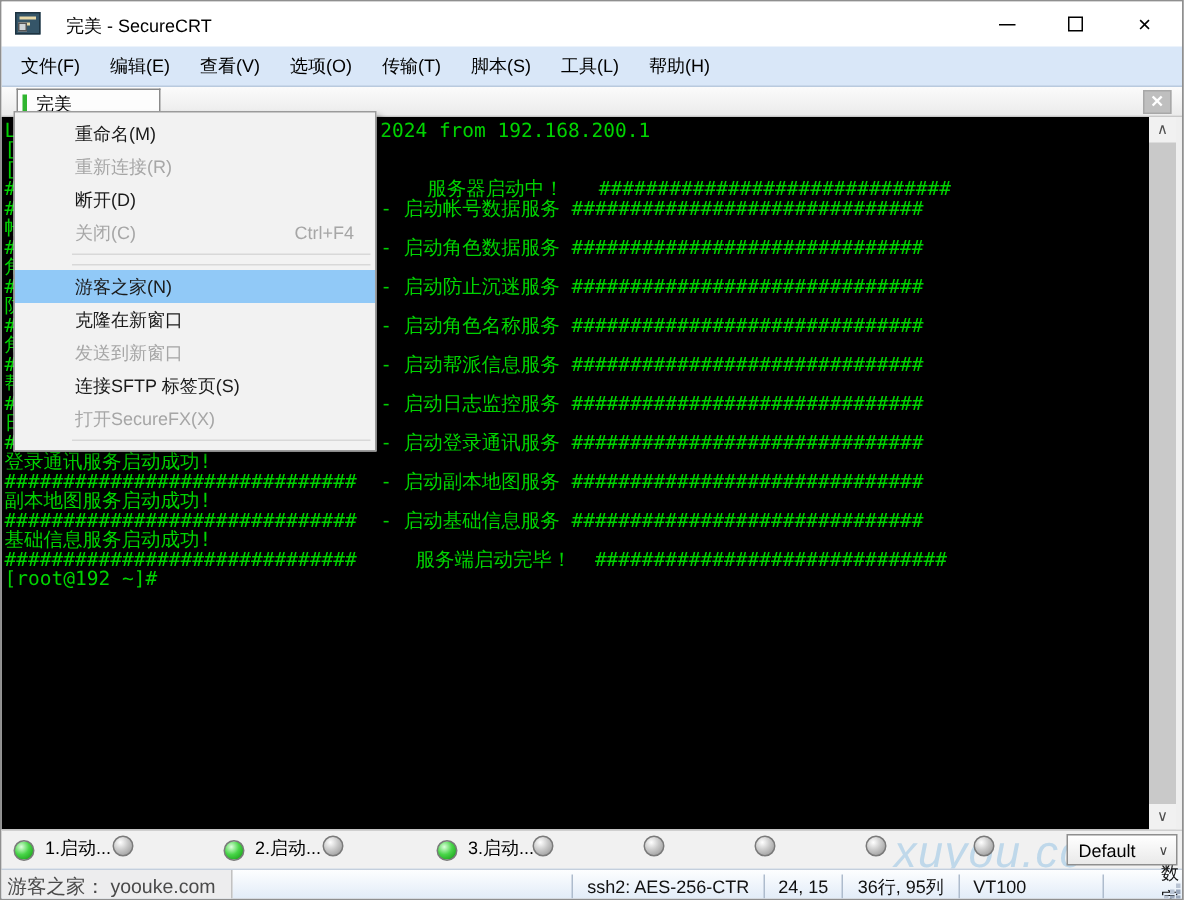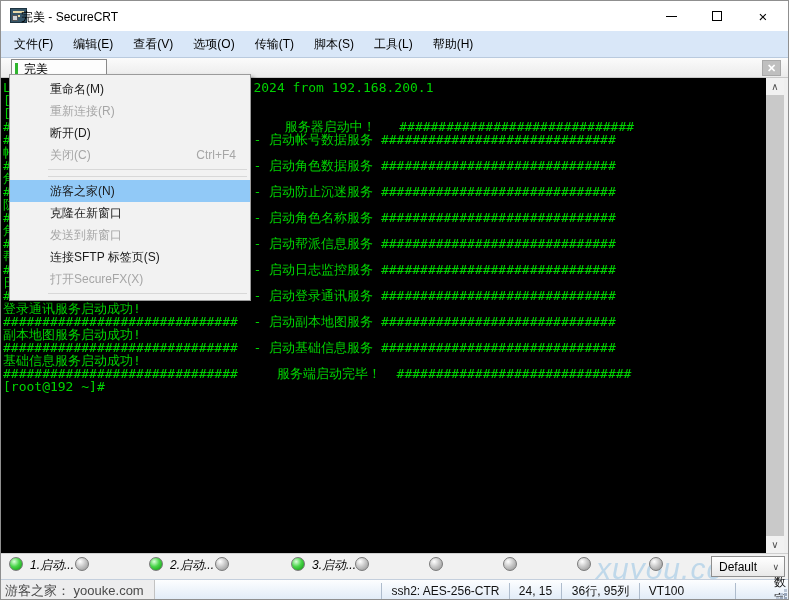--- a/index.html
+++ b/index.html
@@ -5,21 +5,21 @@
   * { margin:0; padding:0; box-sizing:border-box; }
   html,body { width:789px; height:600px; background:#d0d0d0; font-family:"Liberation Sans",sans-serif; }
   #app { position:relative; width:789px; height:600px; background:#ffffff; border:1px solid #8f8f8f; overflow:hidden; }
 
   
   #titlebar { position:absolute; top:0; left:0; width:100%; height:30px; background:#ffffff; }
   #app-icon { position:absolute; left:9px; top:7px; width:17px; height:15px; background:#355568; border:1px solid #1d3340; }
   #app-icon .bar { position:absolute; left:2px; right:2px; height:2px; background:#e8d9a8; }
   #app-icon .b1{top:2px;} #app-icon .b2{top:6px; right:6px;}
   #app-icon .lock { position:absolute; left:1px; bottom:1px; width:6px; height:6px; background:#cfd4d8; border:1px solid #555; }
-  #title-text { position:absolute; left:20px; top:8px; font-size:12px; color:#000; }
+  #title-text { position:absolute; left:43px; top:8px; font-size:12px; color:#000; }
   .winctl { position:absolute; top:0; width:46px; height:30px; display:flex; align-items:center; justify-content:center; }
   #btn-min{ right:94px; } #btn-max{ right:48px; } #btn-close{ right:2px; }
   #btn-min .glyph { width:11px; height:0; border-top:1px solid #000; }
   #btn-max .glyph { width:10px; height:10px; border:1px solid #000; }
   #btn-close .glyph { font-size:15px; font-weight:300; color:#000; line-height:1; }
 
   
   #menubar { position:absolute; top:30px; left:0; width:100%; height:27px; background:var(--menubar-bg); border-bottom:1px solid #b9cade; display:flex; align-items:center; padding-left:3px; }
   .mb-item { font-size:12px; color:#000; padding:5px 10px; cursor:default; }
 
@@ -47,21 +47,21 @@
   .m-item .m-label { flex:1; white-space:nowrap; }
   .m-item .m-shortcut { color:#6d6d6d; }
   .m-item.disabled, .m-item.disabled .m-shortcut { color:#a6a6a6; }
   .m-item.highlighted { background:var(--menu-highlight); }
   .m-item.separator { height:7px; padding:0; }
   .m-item.separator::after { content:""; display:block; width:100%; border-top:1px solid #d8d8d8; margin:0 3px 0 38px; }
 
   
   #buttonbar { position:absolute; top:552px; left:0; width:100%; height:26px; background:#f1f1f1; border-top:1px solid #cfcfcf; overflow:hidden; }
   #bb-watermark { position:absolute; left:595px; top:-2px; font-size:30px; color:rgba(150,195,228,0.55); font-style:italic; letter-spacing:1px; z-index:0; }
-  .bb-btn { position:absolute; top:3px; display:flex; align-items:flex-start; z-index:1;font-style:italic; }
+  .bb-btn { position:absolute; top:3px; display:flex; align-items:flex-end; z-index:1; }
   .orb { width:14px; height:14px; border-radius:50%; border:1px solid #7a7a7a; }
   .bb-btn.orb-green .orb { background:radial-gradient(circle at 35% 30%, #dcffdc 0%, #49d549 45%, #0c930c 100%); }
   .bb-btn.orb-gray  .orb { background:radial-gradient(circle at 35% 30%, #ffffff 0%, #c9c9c9 45%, #8f8f8f 100%); }
   .bb-label { font-size:12px; color:#000; margin-left:7px; white-space:nowrap; }
   .bb-btn:nth-of-type(1){left:8px;}  .bb-btn:nth-of-type(2){left:74px;}
   .bb-btn:nth-of-type(3){left:148px;}.bb-btn:nth-of-type(4){left:214px;}
   .bb-btn:nth-of-type(5){left:290px;}.bb-btn:nth-of-type(6){left:354px;}
   .bb-btn:nth-of-type(7){left:428px;}.bb-btn:nth-of-type(8){left:502px;}
   .bb-btn:nth-of-type(9){left:576px;}.bb-btn:nth-of-type(10){left:648px;}
   #bb-combo { position:absolute; left:710px; top:2px; width:74px; height:21px; background:linear-gradient(#ffffff,#e9e9e9); border:1px solid #8f8f8f; display:flex; align-items:center; justify-content:space-between; padding:0 5px 0 7px; z-index:1; }

